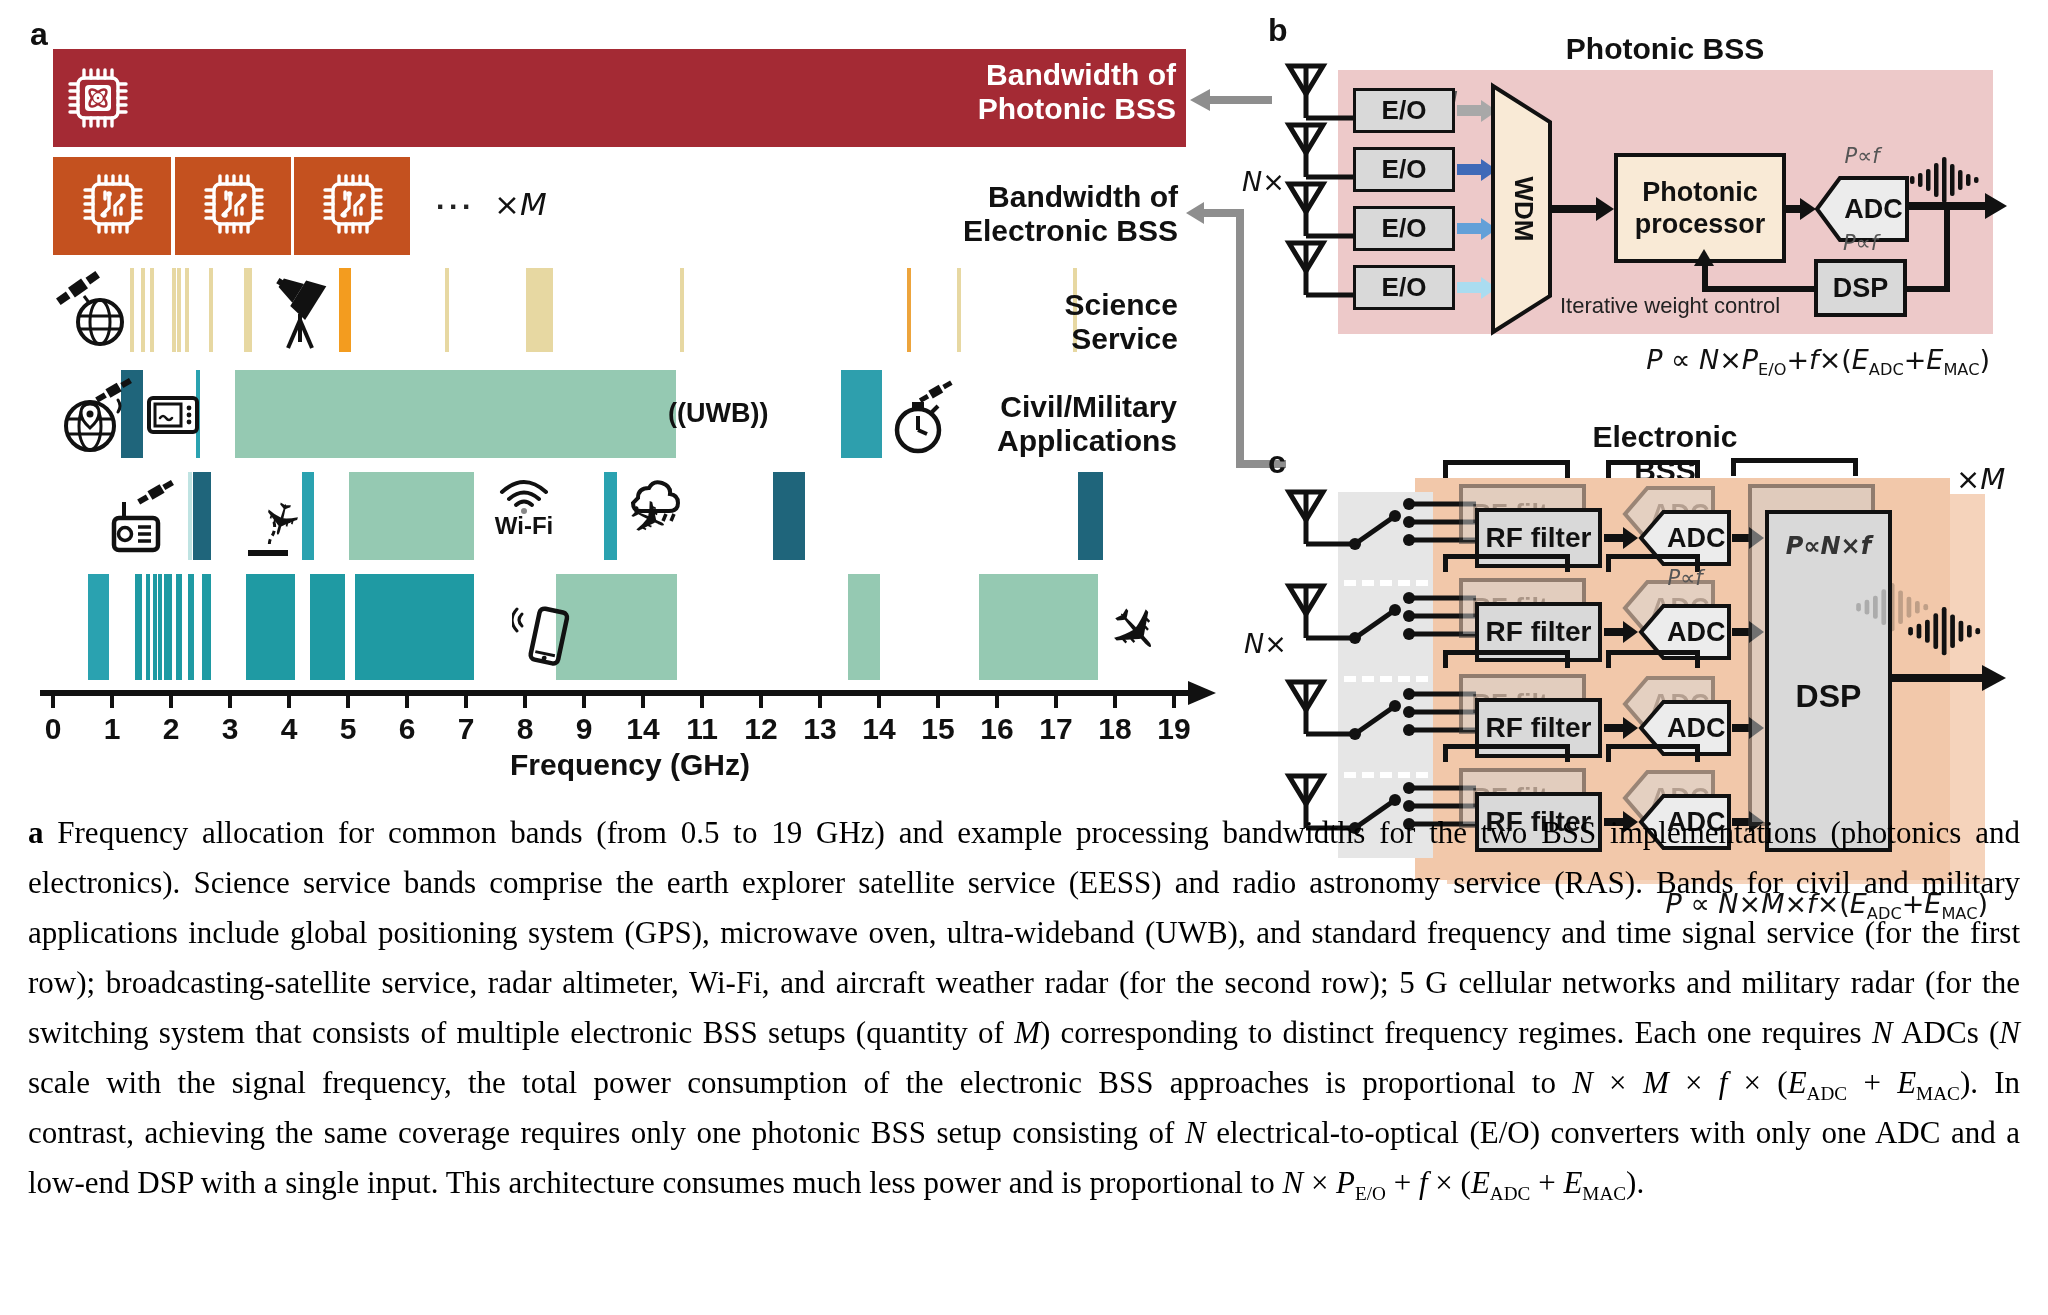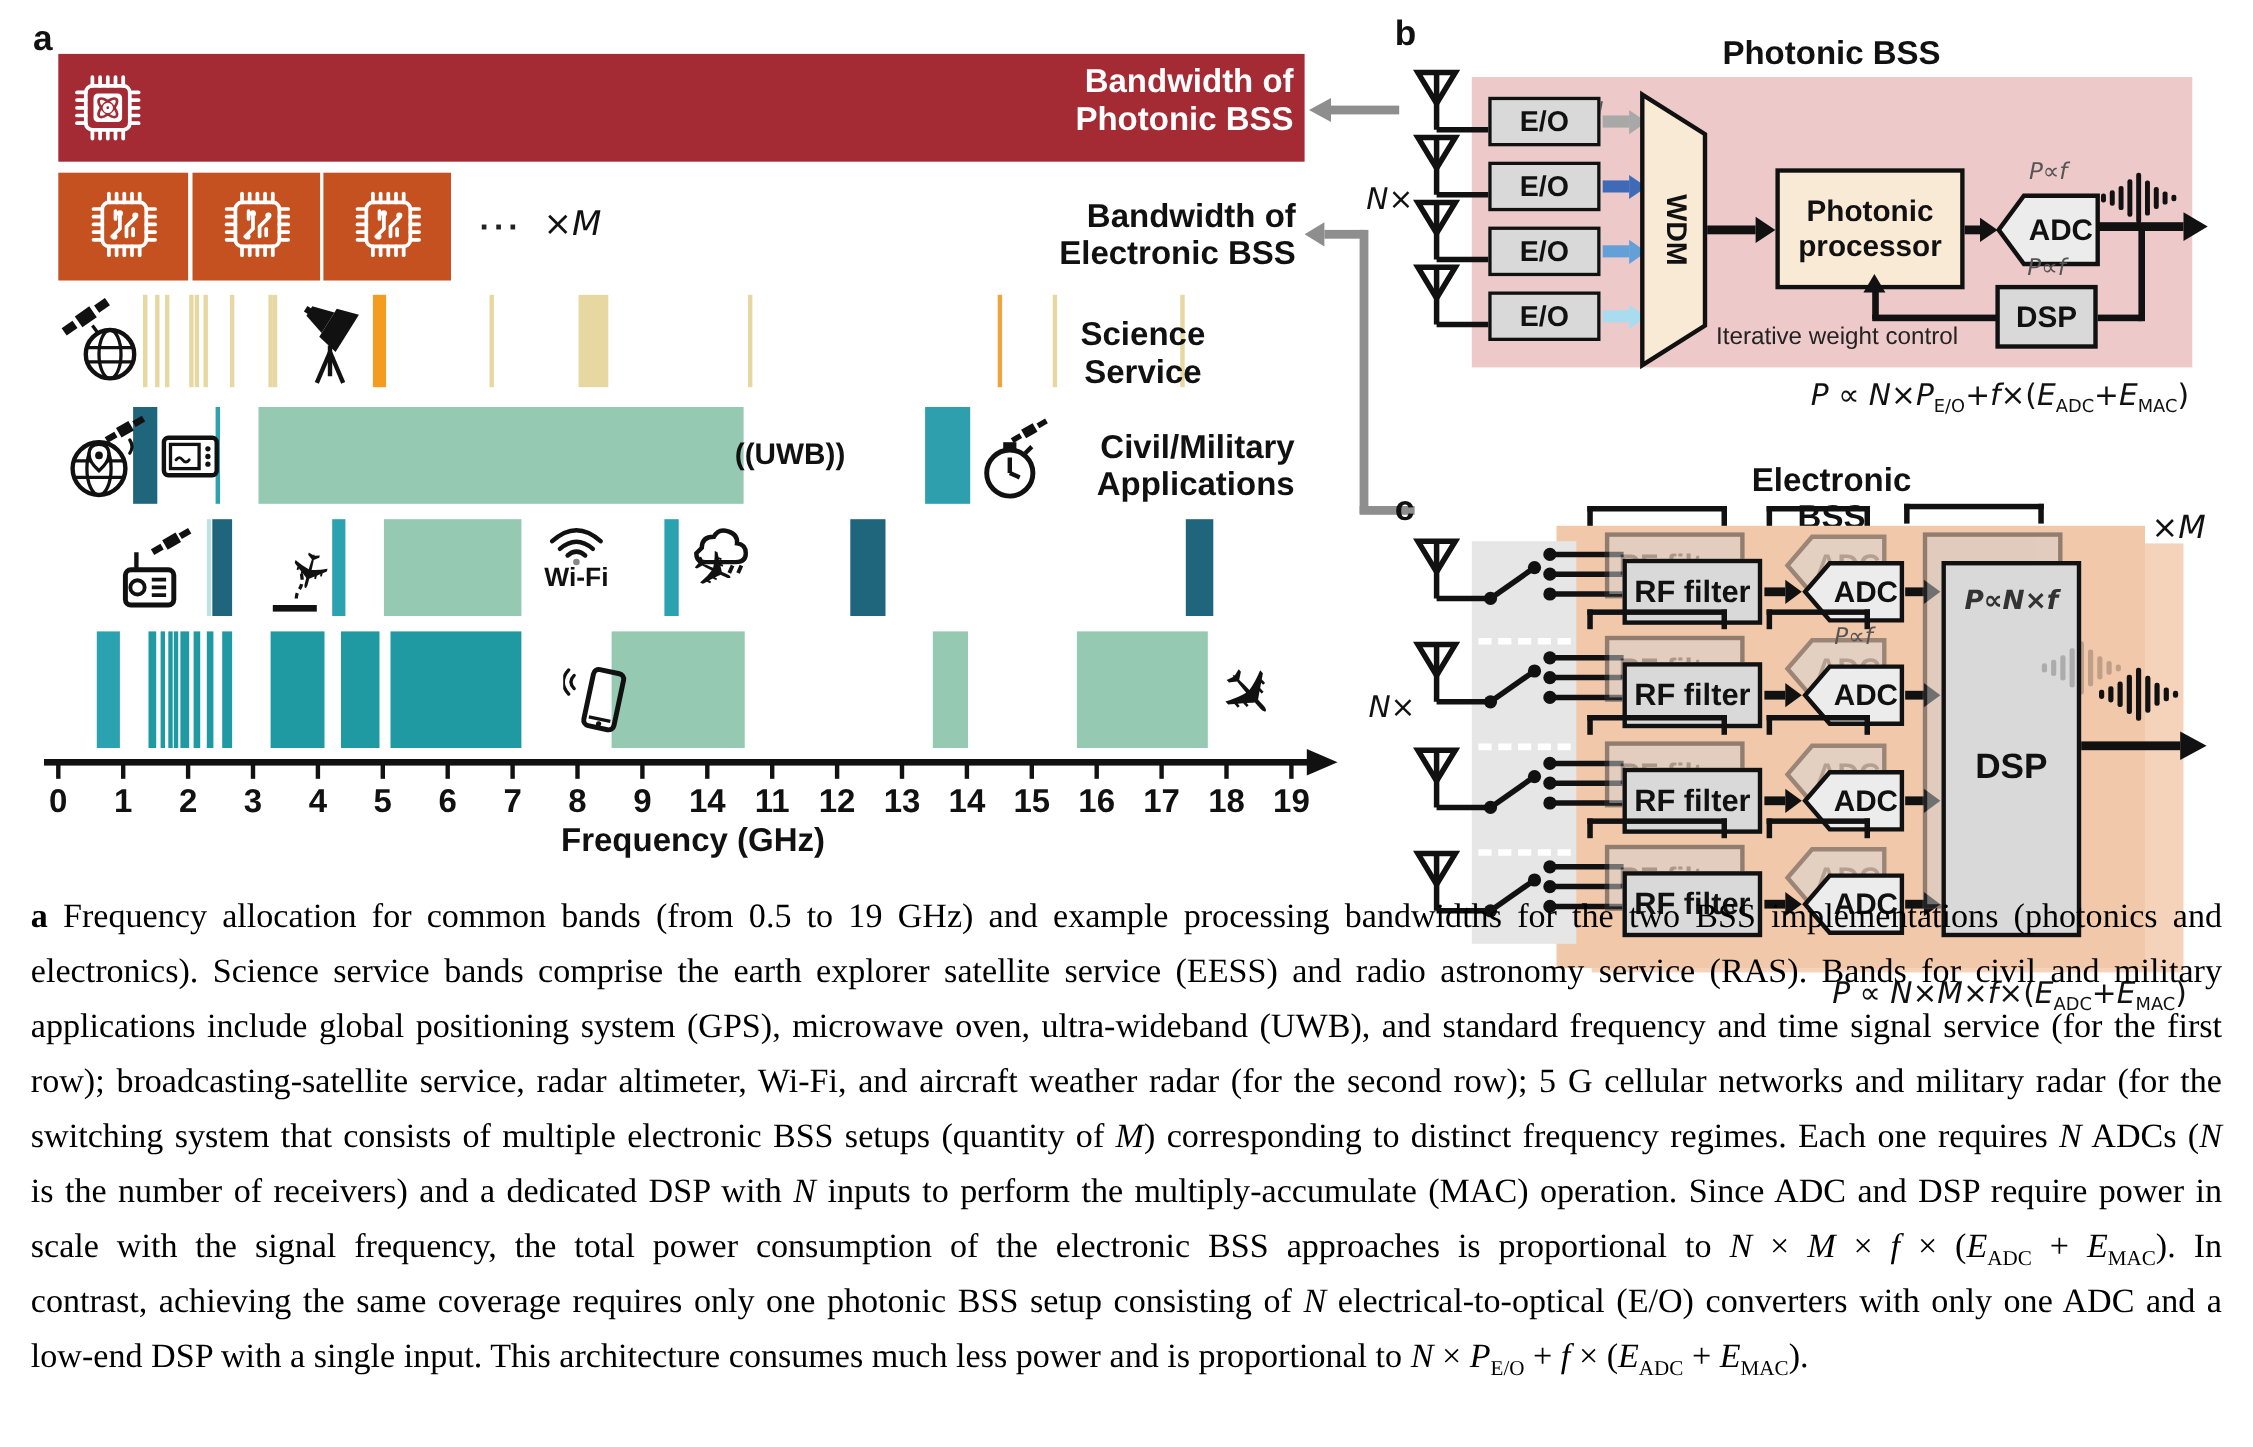--- a/index.html
+++ b/index.html
@@ -215,21 +215,21 @@
   <div class="abs it" style="left:494px;top:186px;font-size:31px;font-family:'DejaVu Sans',sans-serif;">×M</div>
 
   <div class="abs rlabel" style="left:900px;width:276px;top:58px;color:#fff;">
     <div>Bandwidth of</div>
       <div>Photonic BSS</div>
   </div>
   <div class="abs rlabel" style="left:900px;width:278px;top:180px;">
     <div>Bandwidth of</div>
       <div>Electronic BSS</div>
   </div>
-  <div class="abs rlabel" style="left:900px;width:278px;top:288px;text-align:center;">
+  <div class="abs rlabel" style="left:900px;width:278px;top:288px;">
     <div>Science</div>
       <div>Service</div>
   </div>
   <div class="abs rlabel" style="left:900px;width:277px;top:390px;">
     <div>Civil/Military</div>
       <div>Applications</div>
   </div>
 
   <div class="abs" style="left:1190px;top:89px;width:0;height:0;border-right:20px solid #8e8e8e;border-top:11px solid transparent;border-bottom:11px solid transparent;"></div>
   <div class="gbar" style="left:1208px;top:96px;width:64px;height:8px;"></div>
@@ -631,21 +631,20 @@
   <div class="abs" style="left:1982px;top:665px;width:0;height:0;border-left:24px solid #111;border-top:13px solid transparent;border-bottom:13px solid transparent;"></div>
 
   <div class="formula" style="left:1620px;top:888px;width:368px;"><span style="font-style: italic;">P</span><span> ∝ </span><span style="font-style: italic;">N</span><span>×</span><span style="font-style: italic;">M</span><span>×</span><span style="font-style: italic;">f</span><span>×(</span><span style="font-style: italic;">E</span><sub>ADC</sub><span>+</span><span style="font-style: italic;">E</span><sub>MAC</sub><span>)</span></div>
 
   <div id="caption">
       <div class="cap-line"><span style="font-weight: bold;">a</span><span> Frequency allocation for common bands (from 0.5 to 19 GHz) and example processing bandwidths for the two BSS implementations (photonics and</span></div>
       <div class="cap-line"><span>electronics). Science service bands comprise the earth explorer satellite service (EESS) and radio astronomy service (RAS). Bands for civil and military</span></div>
       <div class="cap-line"><span>applications include global positioning system (GPS), microwave oven, ultra-wideband (UWB), and standard frequency and time signal service (for the first</span></div>
       <div class="cap-line"><span>row); broadcasting-satellite service, radar altimeter, Wi-Fi, and aircraft weather radar (for the second row); 5 G cellular networks and military radar (for the</span></div>
       <div class="cap-line"><span>switching system that consists of multiple electronic BSS setups (quantity of </span><span style="font-style: italic;">M</span><span>) corresponding to distinct frequency regimes. Each one requires </span><span style="font-style: italic;">N</span><span> ADCs (</span><span style="font-style: italic;">N</span></div>
-      <div class="cap-line"><span>is the number of receivers) and a dedicated DSP with </span><span style="font-style: italic;">N</span><span> inputs to perform the multiply-accumulate (MAC) operation. Since ADC and DSP require power in</span></div>
       <div class="cap-line"><span>scale with the signal frequency, the total power consumption of the electronic BSS approaches is proportional to </span><span style="font-style: italic;">N</span><span> × </span><span style="font-style: italic;">M</span><span> × </span><span style="font-style: italic;">f</span><span> × (</span><span style="font-style: italic;">E</span><sub>ADC</sub><span> + </span><span style="font-style: italic;">E</span><sub>MAC</sub><span>). In</span></div>
       <div class="cap-line"><span>contrast, achieving the same coverage requires only one photonic BSS setup consisting of </span><span style="font-style: italic;">N</span><span> electrical-to-optical (E/O) converters with only one ADC and a</span></div>
       <div class="cap-line last"><span>low-end DSP with a single input. This architecture consumes much less power and is proportional to </span><span style="font-style: italic;">N</span><span> × </span><span style="font-style: italic;">P</span><sub>E/O</sub><span> + </span><span style="font-style: italic;">f</span><span> × (</span><span style="font-style: italic;">E</span><sub>ADC</sub><span> + </span><span style="font-style: italic;">E</span><sub>MAC</sub><span>).</span></div>
     </div>
 <div style="position: absolute; left: 1552px; top: 205px; width: 44px; height: 8px; background: rgb(17, 17, 17);"></div>
     <div style="position: absolute; left: 1596px; top: 197px; width: 0px; height: 0px; border-left: 18px solid rgb(17, 17, 17); border-top: 12px solid transparent; border-bottom: 12px solid transparent;"></div>
     <div style="position: absolute; left: 1786px; top: 205px; width: 14px; height: 8px; background: rgb(17, 17, 17);"></div>
     <div style="position: absolute; left: 1800px; top: 198px; width: 0px; height: 0px; border-left: 16px solid rgb(17, 17, 17); border-top: 11px solid transparent; border-bottom: 11px solid transparent;"></div>
     <div style="position: absolute; left: 1907px; top: 202px; width: 78px; height: 8px; background: rgb(17, 17, 17);"></div>
     <div style="position: absolute; left: 1985px; top: 193px; width: 0px; height: 0px; border-left: 22px solid rgb(17, 17, 17); border-top: 13px solid transparent; border-bottom: 13px solid transparent;"></div>

